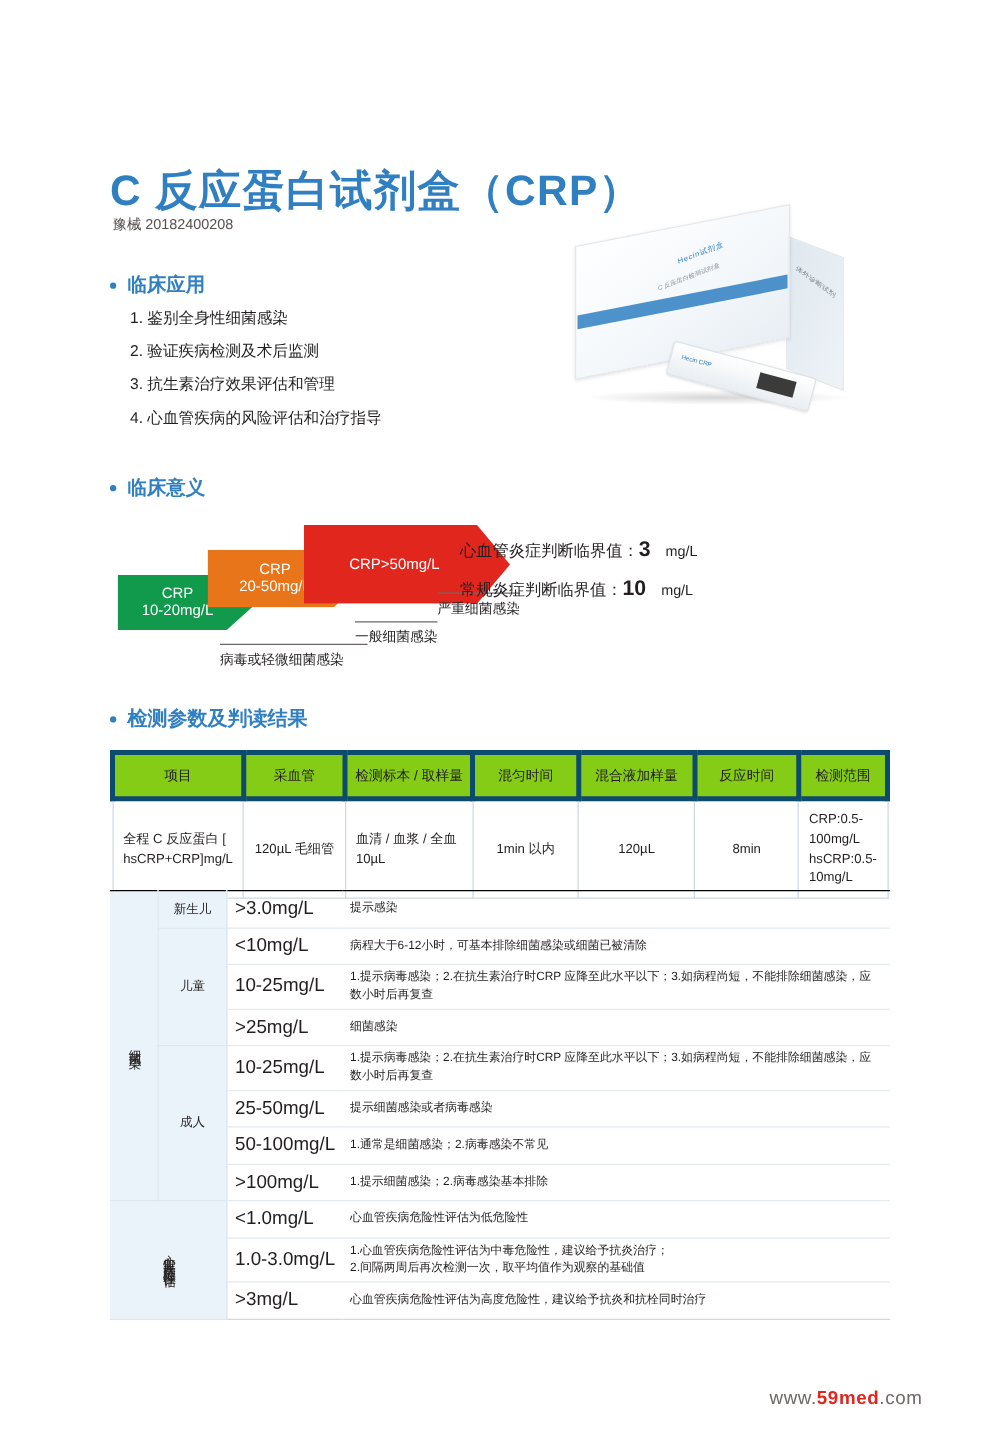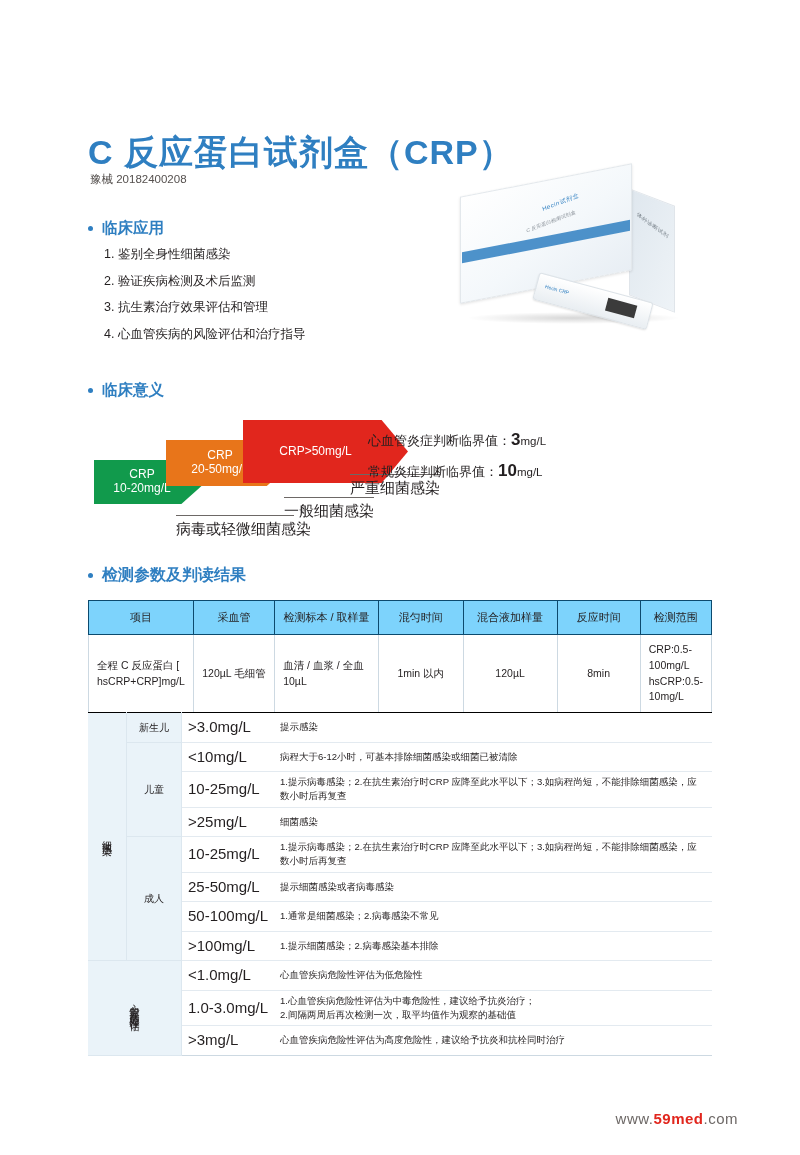--- a/index.html
+++ b/index.html
@@ -102,21 +102,21 @@
     left: 155px; top: 8px;
     width: 145px; height: 63px;
     background: #e1261d;
     clip-path: polygon(0 0, 84% 0, 100% 50%, 84% 100%, 0 100%);
     padding-right: 20px;
   }
   .arrow span { display: block; }
 
   .lbl {
     position: absolute;
-    font-size: 15px;
+    font-size: 11px;
     color: #231f20;
     white-space: nowrap;
   }
   .lbl::before {
     content: "";
     position: absolute;
     left: 0;
     top: -5px;
     width: 100%;
     border-top: 1px solid #6d6866;
@@ -128,21 +128,21 @@
 
   .thresholds {
     position: absolute;
     left: 368px;
     top: 424px;
     font-size: 13px;
     color: #231f20;
     line-height: 1.85;
   }
   .thresholds b { font-size: 17px; font-weight: bold; }
-  .thresholds .unit { font-size: 11.5px; }
+  .thresholds .unit { font-size: 11.5px; padding-left: 12px; }
 
   
   .product { position: absolute; left: 430px; top: 150px; width: 290px; height: 200px; }
   .box-main {
     position: absolute; left: 30px; top: 30px;
     width: 170px; height: 105px;
     background: linear-gradient(150deg, #ffffff 0%, #f4f8fb 55%, #e8eef4 100%);
     transform: skewY(-11deg);
     border: 1px solid #e3e8ec;
     box-shadow: 0 1px 3px rgba(0,0,0,.12);
@@ -205,22 +205,22 @@
   table { border-collapse: collapse; }
   .param-table {
     position: absolute;
     left: 88px;
     top: 600px;
     width: 624px;
     font-size: 10.5px;
     color: #231f20;
   }
   .param-table th {
-    background: #7dd3fc;
-    border: 1px solid #0c4a6e;
+    background: #84cc16;
+    border: 4px solid #0c4a6e;
     font-weight: normal;
     padding: 9px 4px;
     text-align: center;
     font-size: 11px;
   }
   .param-table td {
     border: 1px solid #cdd9e2;
     padding: 7px 8px;
     vertical-align: middle;
     line-height: 1.5;

